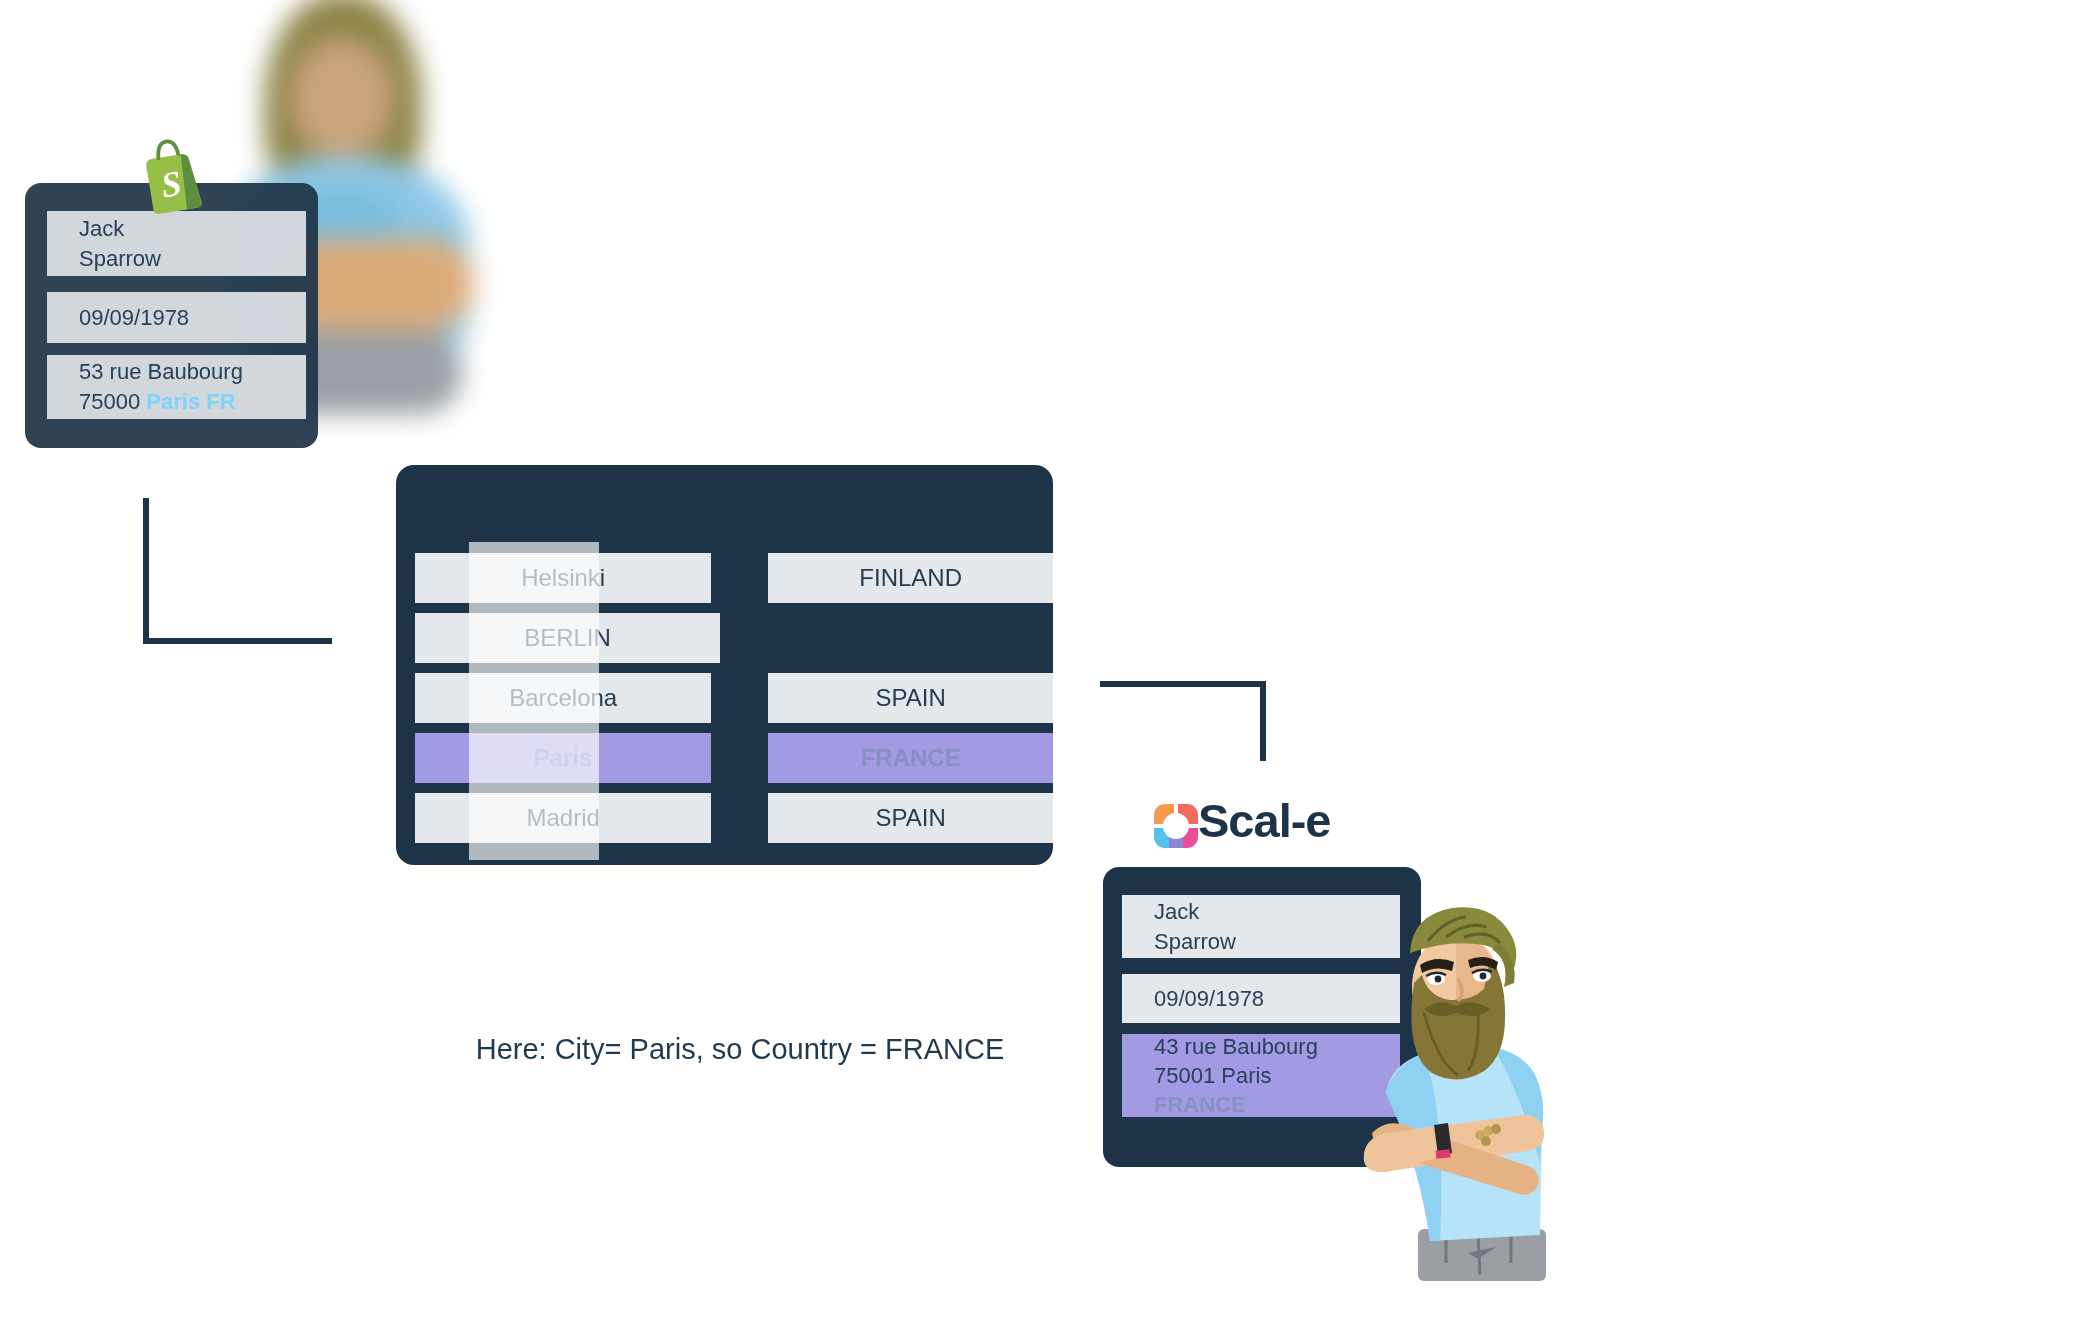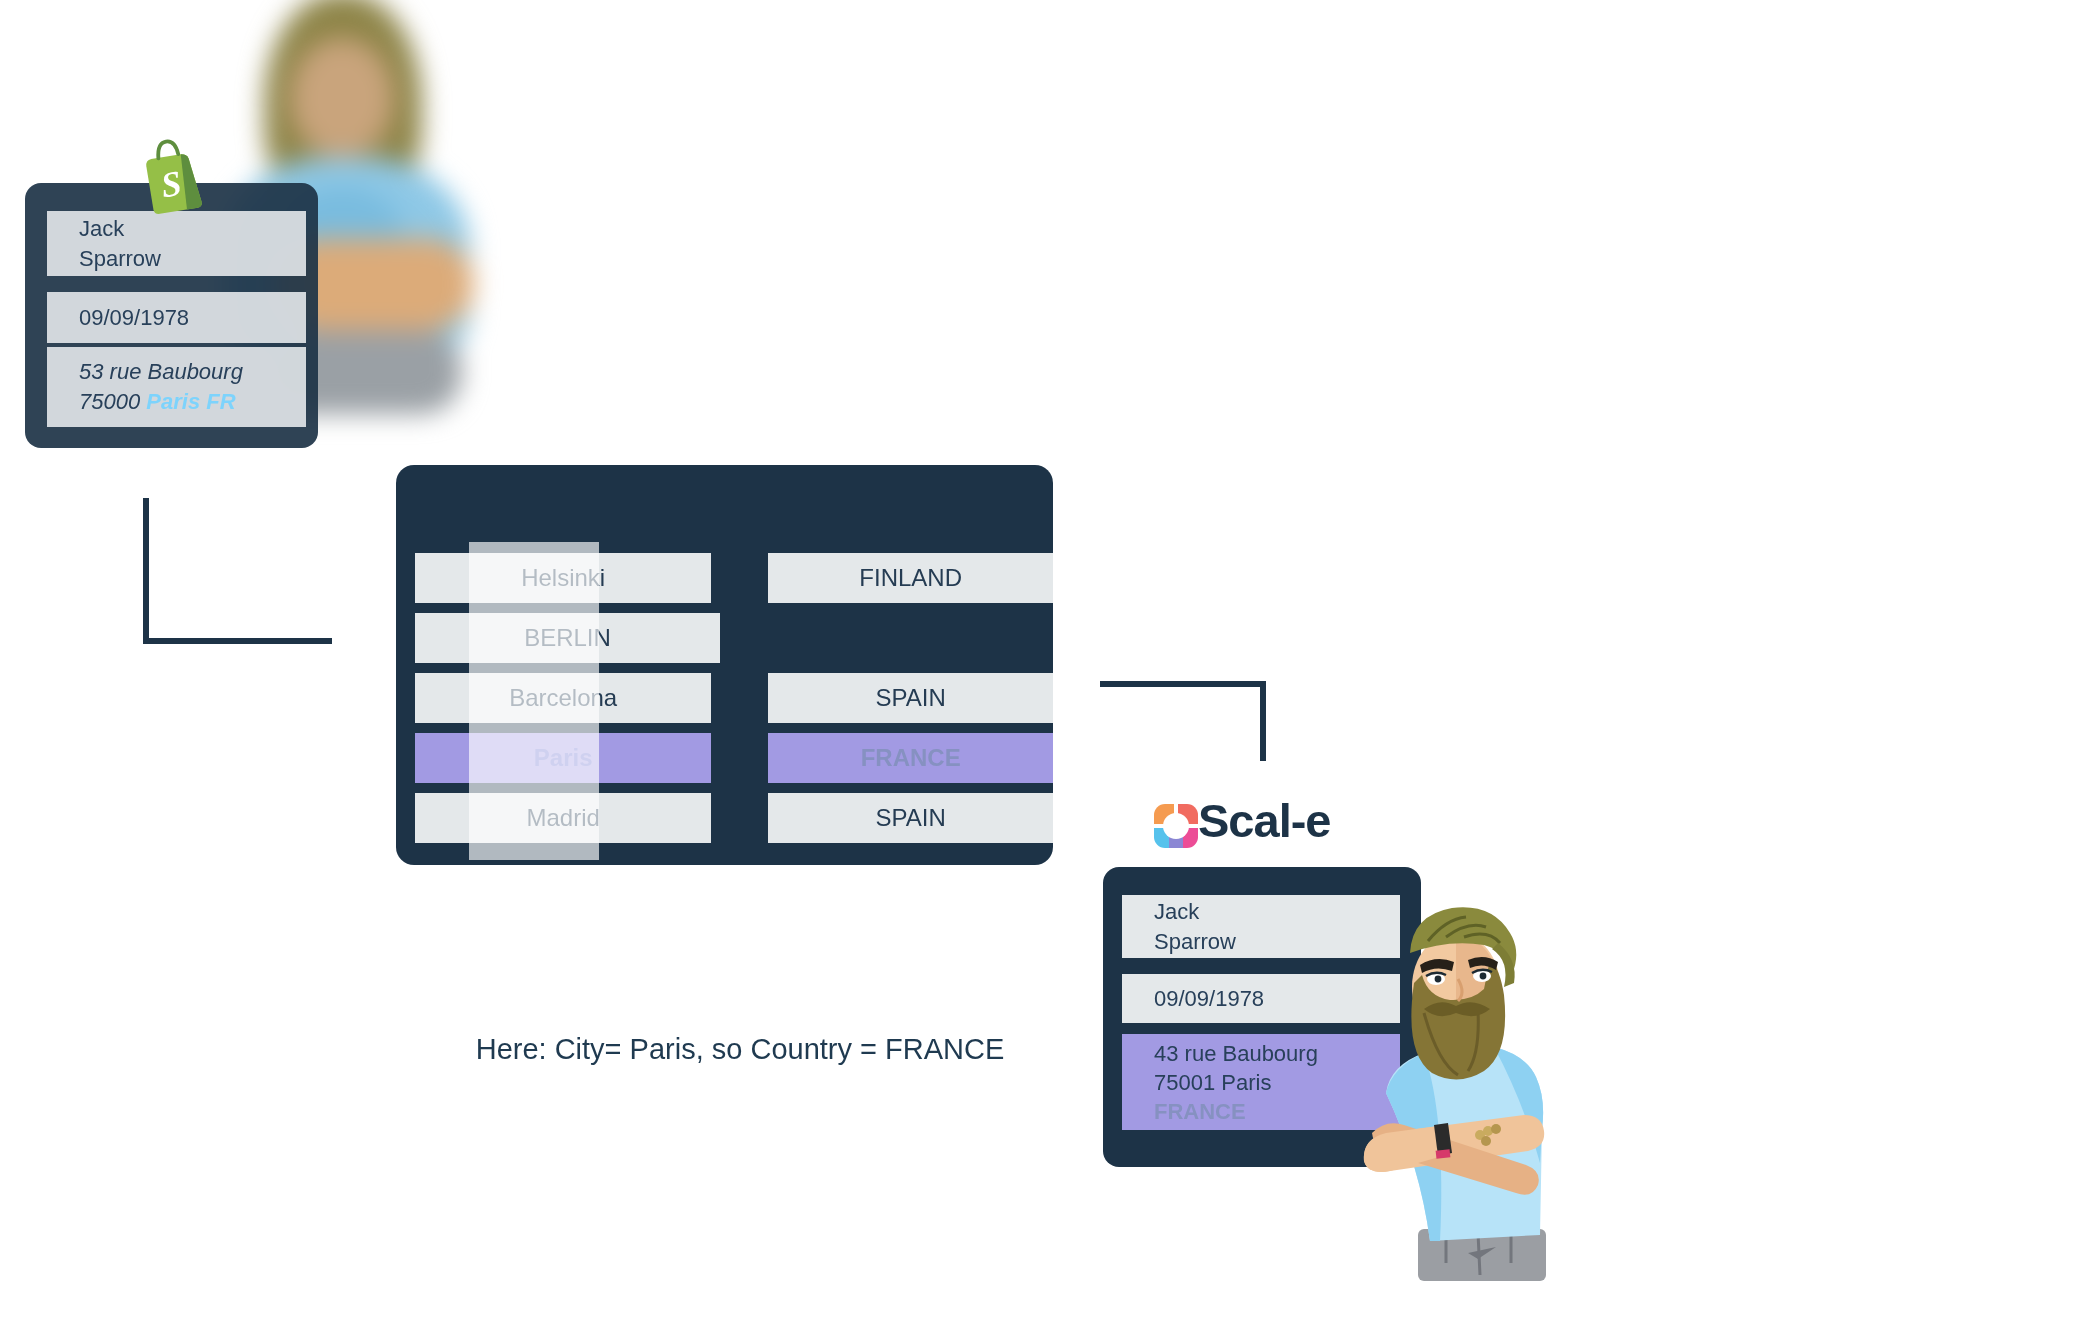--- a/index.html
+++ b/index.html
@@ -28,21 +28,21 @@
            padding-left:32px; font-size:22px; color:#28405a; line-height:30px; }
   .hl-purple { background:#a29ae3; }
   .txt-periwinkle { color:#7dd3fc; font-weight:bold; }
   .txt-france { color:#8691c1; font-weight:bold; }
 
   
   #shopify-card { left:25px; top:183px; width:293px; height:265px;
                   background:rgba(29,51,71,0.92); z-index:2; }
   #shopify-card .f1 { top:28px;  height:65px; background:rgba(228,232,235,0.90); }
   #shopify-card .f2 { top:109px; height:51px; background:rgba(228,232,235,0.90); }
-  #shopify-card .f3 { top:164px; height:80px; background:rgba(228,232,235,0.90);font-style:italic; }
+  #shopify-card .f3 { top:172px; height:64px; background:rgba(228,232,235,0.90); }
 
   #shopify-logo { position:absolute; left:134px; top:136px; width:74px; height:82px; z-index:3; }
 
   
   .connector { position:absolute; background:#1d3347; z-index:1; }
   #conn-left-v  { left:143px;  top:498px; width:6px;   height:146px; }
   #conn-left-h  { left:143px;  top:638px; width:189px; height:6px; }
   #conn-right-h { left:1100px; top:681px; width:166px; height:6px; }
   #conn-right-v { left:1260px; top:681px; width:6px;   height:80px; }
 
@@ -79,21 +79,21 @@
   .q-br { left:24px; top:24px; width:20px; height:20px; background:#EC4D96; }
   .q-bm { left:15px; top:29px; width:14px; height:15px; background:#8B87D4; }
   .q-c  { left:9px;  top:9px;  width:26px; height:26px; background:#ffffff; border-radius:50%; }
   .scale-text { font-size:47px; font-weight:800; color:#1d3347; letter-spacing:-1px; }
 
   
   #scale-card { left:1103px; top:867px; width:318px; height:300px; z-index:1; }
   #scale-card .field { left:19px; width:278px; }
   #scale-card .f1 { top:28px;  height:63px; }
   #scale-card .f2 { top:107px; height:49px; }
-  #scale-card .f3 { top:167px; height:96px; line-height:29px; }
+  #scale-card .f3 { top:167px; height:83px; line-height:29px; }
 
   
   #cartoon-man { position:absolute; left:1328px; top:903px; width:242px; height:378px; z-index:3; }
 </style>
 </head>
 <body>
 
 <div class="canvas">
 
   <div class="person-blur">

